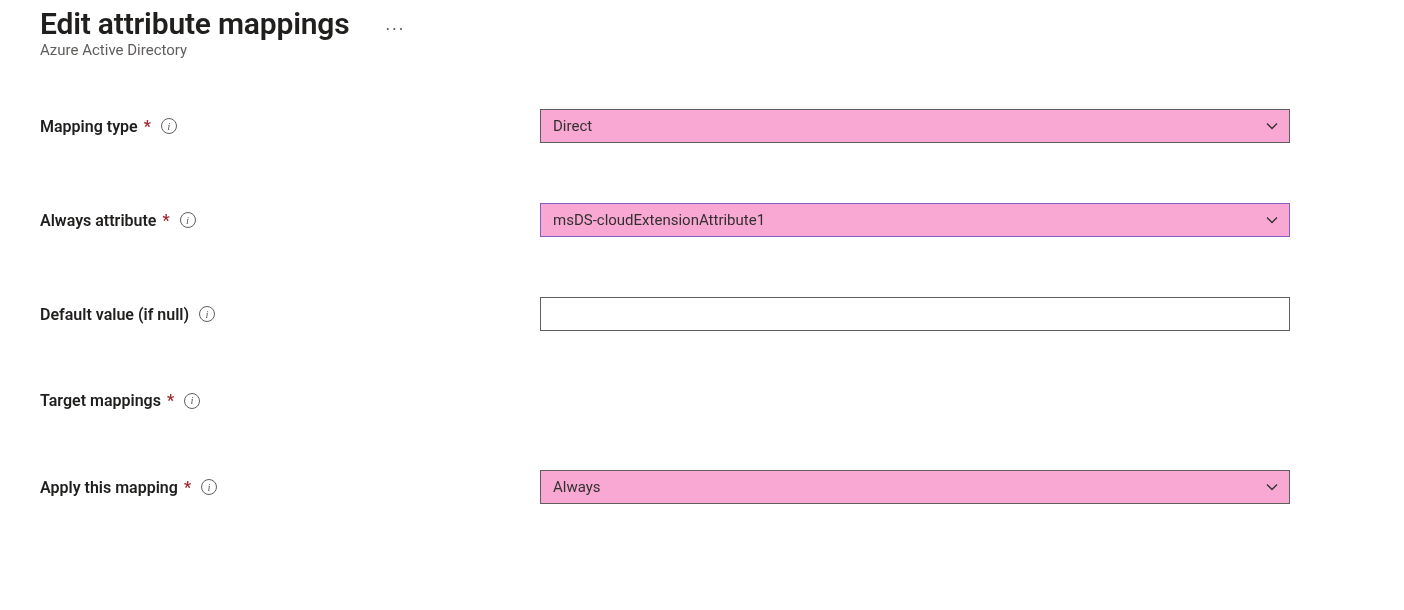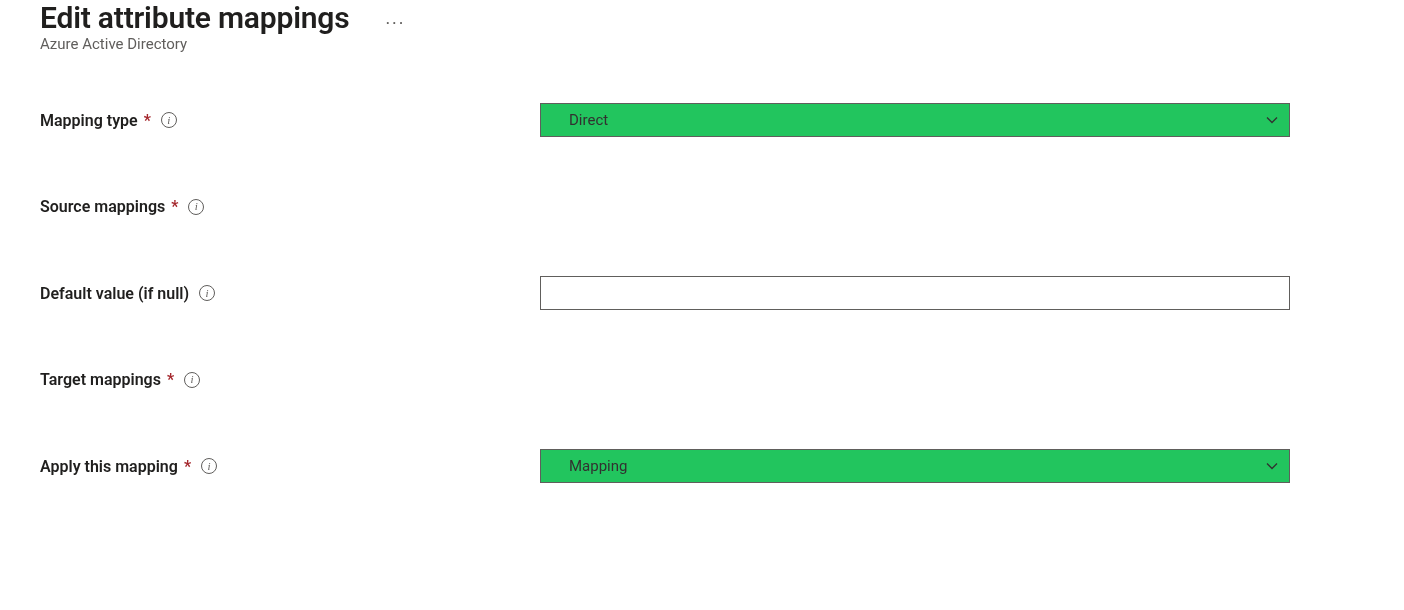--- a/index.html
+++ b/index.html
@@ -3,21 +3,21 @@
   <meta charset="utf-8">
   <style>
     * { box-sizing: border-box; margin: 0; padding: 0; }
     body {
       font-family: "Segoe UI", -apple-system, BlinkMacSystemFont, Roboto, "Helvetica Neue", sans-serif;
       background: #ffffff;
       color: #323130;
       padding: 0 40px;
     }
     .header {
-      padding-top: 0;
+      padding-top: 6px;
       margin-bottom: 50px;
     }
     .title-row {
       display: flex;
       align-items: center;
       gap: 30px;
     }
     .page-title {
       font-size: 30px;
       font-weight: 600;
@@ -78,24 +78,24 @@
     }
     .control-area {
       flex: 1;
       max-width: 750px;
     }
     .select-box {
       position: relative;
       width: 100%;
       height: 34px;
       border: 1px solid #605e5c;
-      background: #22c55e;
-      display: flex;
-      align-items: center;
-      padding: 0 28px;
+      background: #f9a8d4;
+      display: flex;
+      align-items: center;
+      padding: 0 12px;
       font-size: 15px;
       color: #323130;
       cursor: pointer;
     }
     .select-box.highlight {
       border: 1px solid #8661c5;
     }
     .chevron {
       position: absolute;
       right: 10px;
@@ -148,57 +148,67 @@
               <path d="M2 4.5 L7 9.5 L12 4.5" fill="none" stroke="#323130" stroke-width="1.3"></path>
             </svg>
         </span>
       </div>
     </div>
   </div>
 
   <div class="form-row">
     <div class="label-area">
       <span class="field-label">
-        <span>Source mappings</span><span class="req"> *</span>
-      </span>
-      <span class="info-icon">i</span>
-    </div>
-  </div>
-
-  <div class="form-row">
-    <div class="label-area">
-      <span class="field-label">Default value (if null)</span>
-      <span class="info-icon">i</span>
-    </div>
-    <div class="control-area">
-      <input type="text" class="text-input" value="" style="">
-    </div>
-  </div>
-
-  <div class="form-row">
-    <div class="label-area">
-      <span class="field-label">
-        <span>Target mappings</span><span class="req"> *</span>
-      </span>
-      <span class="info-icon">i</span>
-    </div>
-  </div>
-
-  <div class="form-row">
-    <div class="label-area">
-      <span class="field-label">
-        <span>Apply this mapping</span><span class="req"> *</span>
-      </span>
-      <span class="info-icon">i</span>
-    </div>
-    <div class="control-area">
-      <div class="select-box">
-        <span>Mapping</span>
+        <span>Always attribute</span><span class="req"> *</span>
+      </span>
+      <span class="info-icon">i</span>
+    </div>
+    <div class="control-area">
+      <div class="select-box highlight">
+        <span>msDS-cloudExtensionAttribute1</span>
         <span class="chevron">
           <svg width="14" height="14" viewBox="0 0 14 14">
               <path d="M2 4.5 L7 9.5 L12 4.5" fill="none" stroke="#323130" stroke-width="1.3"></path>
             </svg>
         </span>
       </div>
     </div>
   </div>
 
+  <div class="form-row">
+    <div class="label-area">
+      <span class="field-label">Default value (if null)</span>
+      <span class="info-icon">i</span>
+    </div>
+    <div class="control-area">
+      <input type="text" class="text-input" value="" style="">
+    </div>
+  </div>
+
+  <div class="form-row">
+    <div class="label-area">
+      <span class="field-label">
+        <span>Target mappings</span><span class="req"> *</span>
+      </span>
+      <span class="info-icon">i</span>
+    </div>
+  </div>
+
+  <div class="form-row">
+    <div class="label-area">
+      <span class="field-label">
+        <span>Apply this mapping</span><span class="req"> *</span>
+      </span>
+      <span class="info-icon">i</span>
+    </div>
+    <div class="control-area">
+      <div class="select-box">
+        <span>Always</span>
+        <span class="chevron">
+          <svg width="14" height="14" viewBox="0 0 14 14">
+              <path d="M2 4.5 L7 9.5 L12 4.5" fill="none" stroke="#323130" stroke-width="1.3"></path>
+            </svg>
+        </span>
+      </div>
+    </div>
+  </div>
+
 </div>
 
 </body></html>

